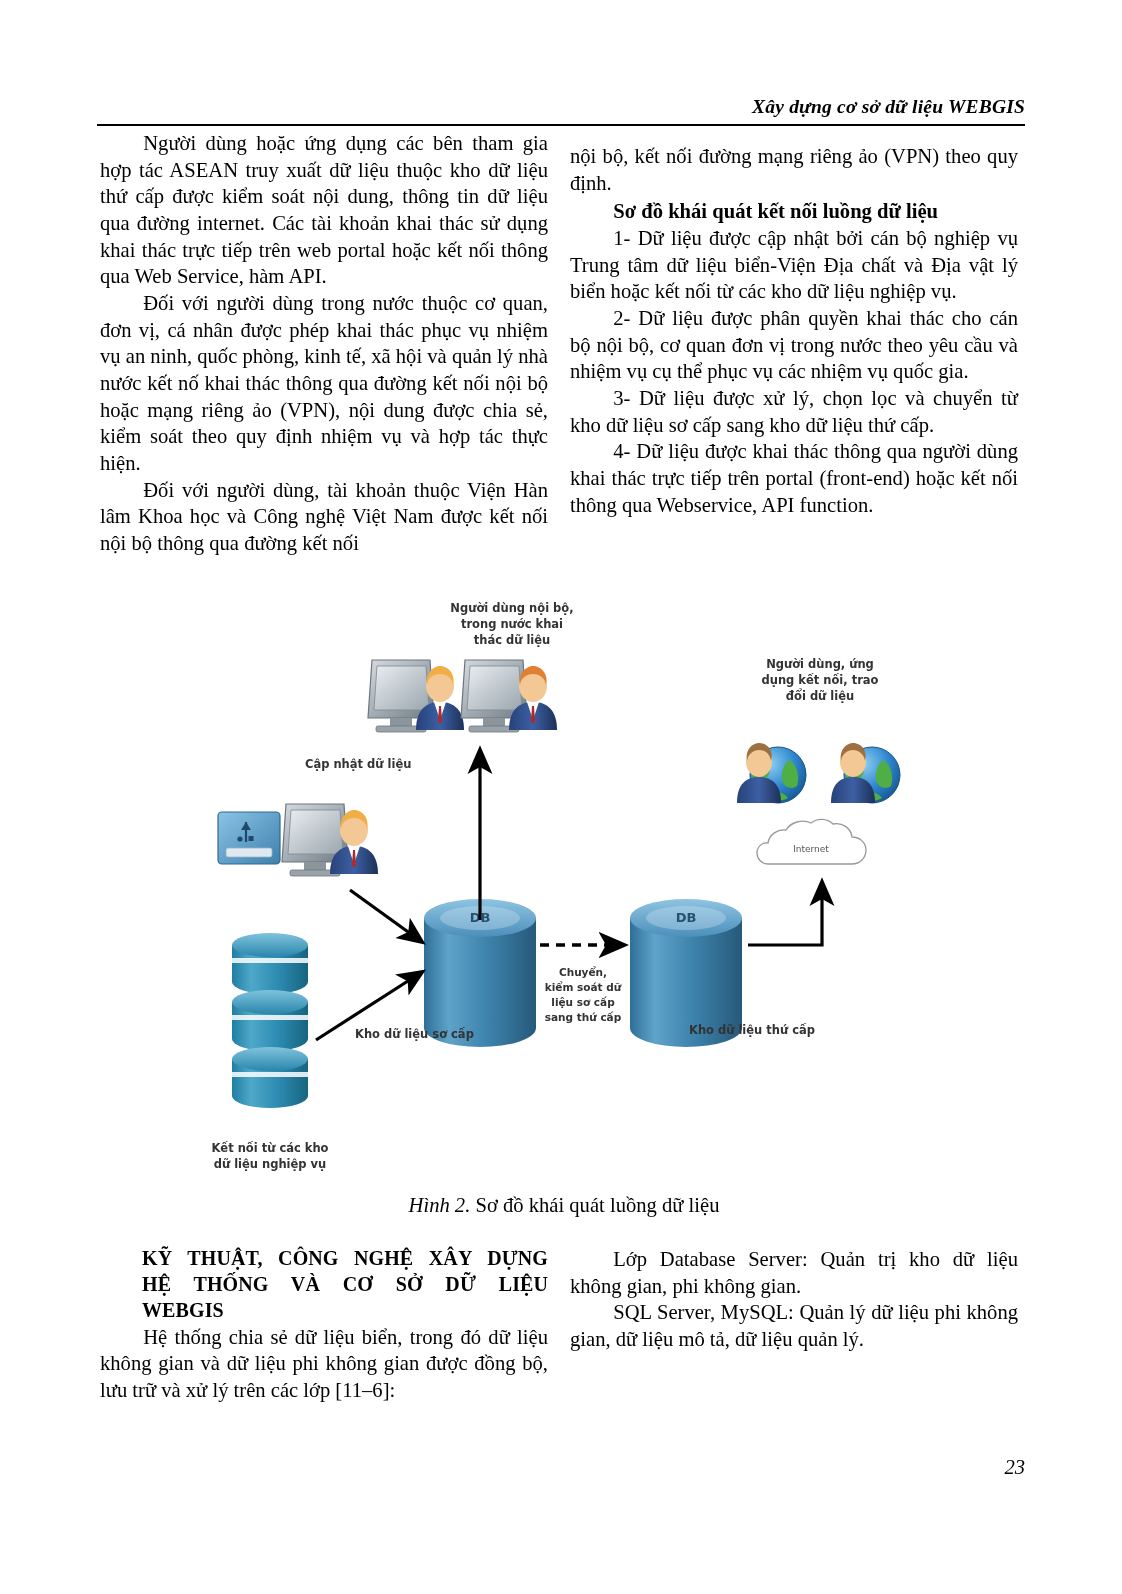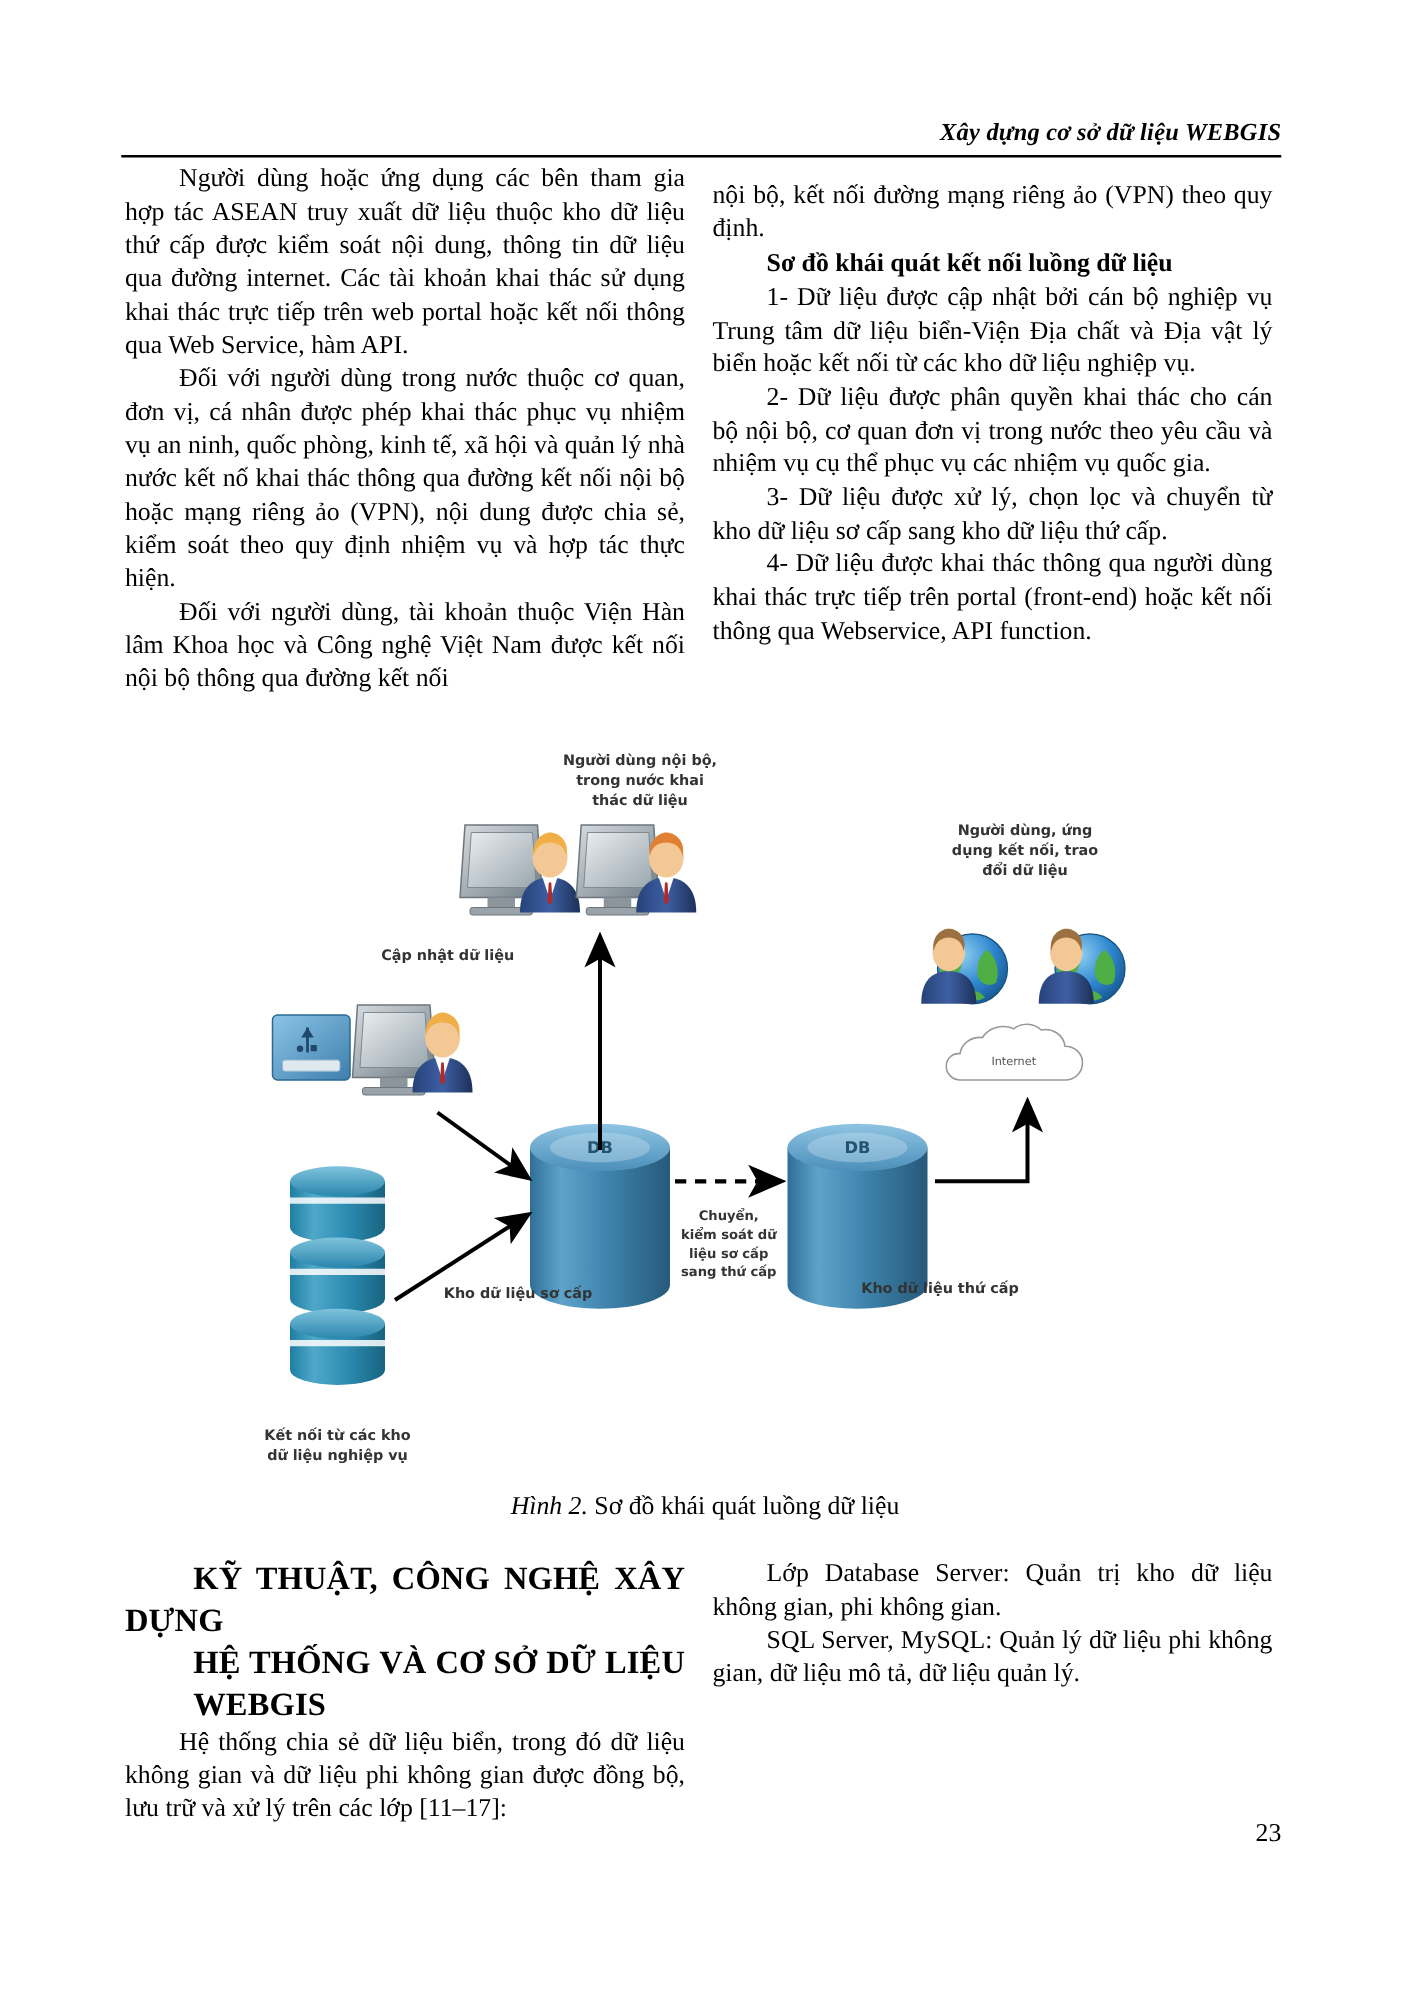--- a/index.html
+++ b/index.html
@@ -77,21 +77,21 @@
 
   
   .bottom-left  { left: 100px; top: 1246px; }
   .bottom-right { left: 570px; top: 1246px; }
 
   .section-title {
     margin: 0;
     font-weight: bold;
     text-indent: 0;
     text-align: justify;
-    font-size: 26px;
+    font-size: 20px;
     letter-spacing: 0.1px;
   }
   .section-title .lastline { display: block; text-align: left; }
 
   
   .figure {
     position: absolute;
     left: 100px;
     top: 590px;
     width: 928px;
@@ -110,20 +110,21 @@
   .fig-caption i { font-style: italic; }
 
   
   .page-number {
     position: absolute;
     left: 97px;
     top: 1456px;
     width: 928px;
     text-align: right;
     font-size: 20.6px;
+    font-style: italic;
   }
 
   .diagram-label {
     font-family: "DejaVu Sans", sans-serif;
     font-weight: bold;
     font-size: 11.5px;
     fill: #333333;
   }
   .diagram-label-sm {
     font-family: "DejaVu Sans", sans-serif;
@@ -376,21 +377,21 @@
     <i>Hình 2.</i>
     <span>Sơ đồ khái quát luồng dữ liệu</span>
   </div>
 
   <div class="col col-left bottom-left">
     <p class="section-title">
       <span style="display:block;text-align:justify;text-align-last:justify;">KỸ THUẬT, CÔNG NGHỆ XÂY DỰNG</span>
       <span style="display:block;text-align:justify;text-align-last:justify;">HỆ THỐNG VÀ CƠ SỞ DỮ LIỆU</span>
       <span class="lastline">WEBGIS</span>
     </p>
-    <p>Hệ thống chia sẻ dữ liệu biển, trong đó dữ liệu không gian và dữ liệu phi không gian được đồng bộ, lưu trữ và xử lý trên các lớp [11–17]:</p>
+    <p>Hệ thống chia sẻ dữ liệu biển, trong đó dữ liệu không gian và dữ liệu phi không gian được đồng bộ, lưu trữ và xử lý trên các lớp [11–6]:</p>
   </div>
 
   <div class="col col-right bottom-right">
     <p>Lớp Database Server: Quản trị kho dữ liệu không gian, phi không gian.</p>
     <p>SQL Server, MySQL: Quản lý dữ liệu phi không gian, dữ liệu mô tả, dữ liệu quản lý.</p>
   </div>
 
   <div class="page-number">23</div>
 
 </div>

